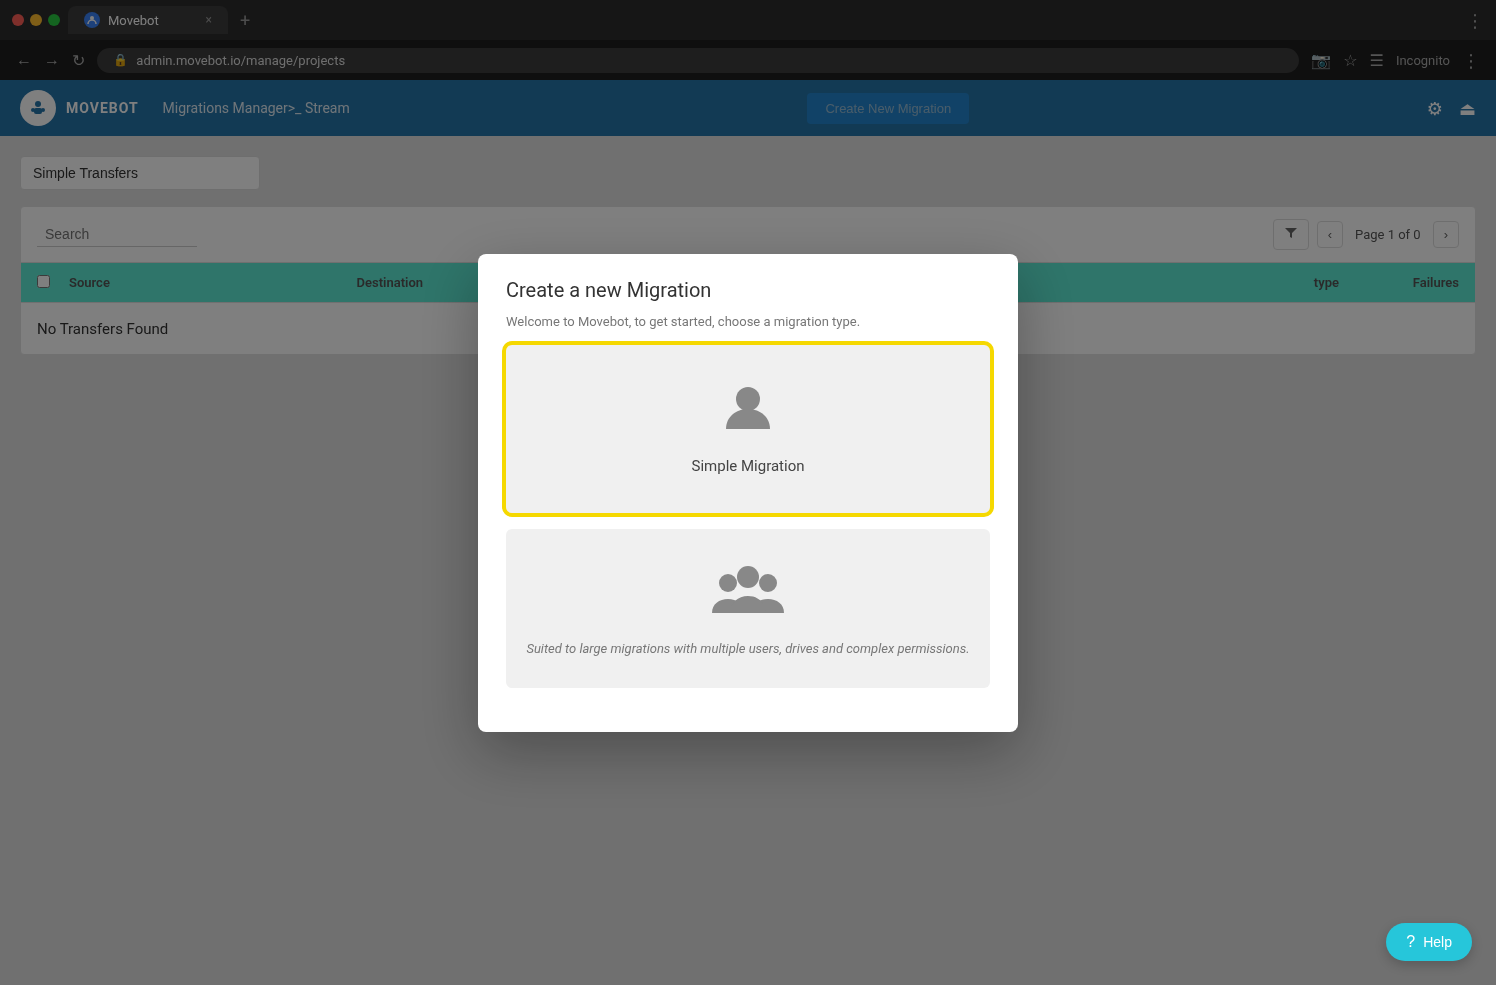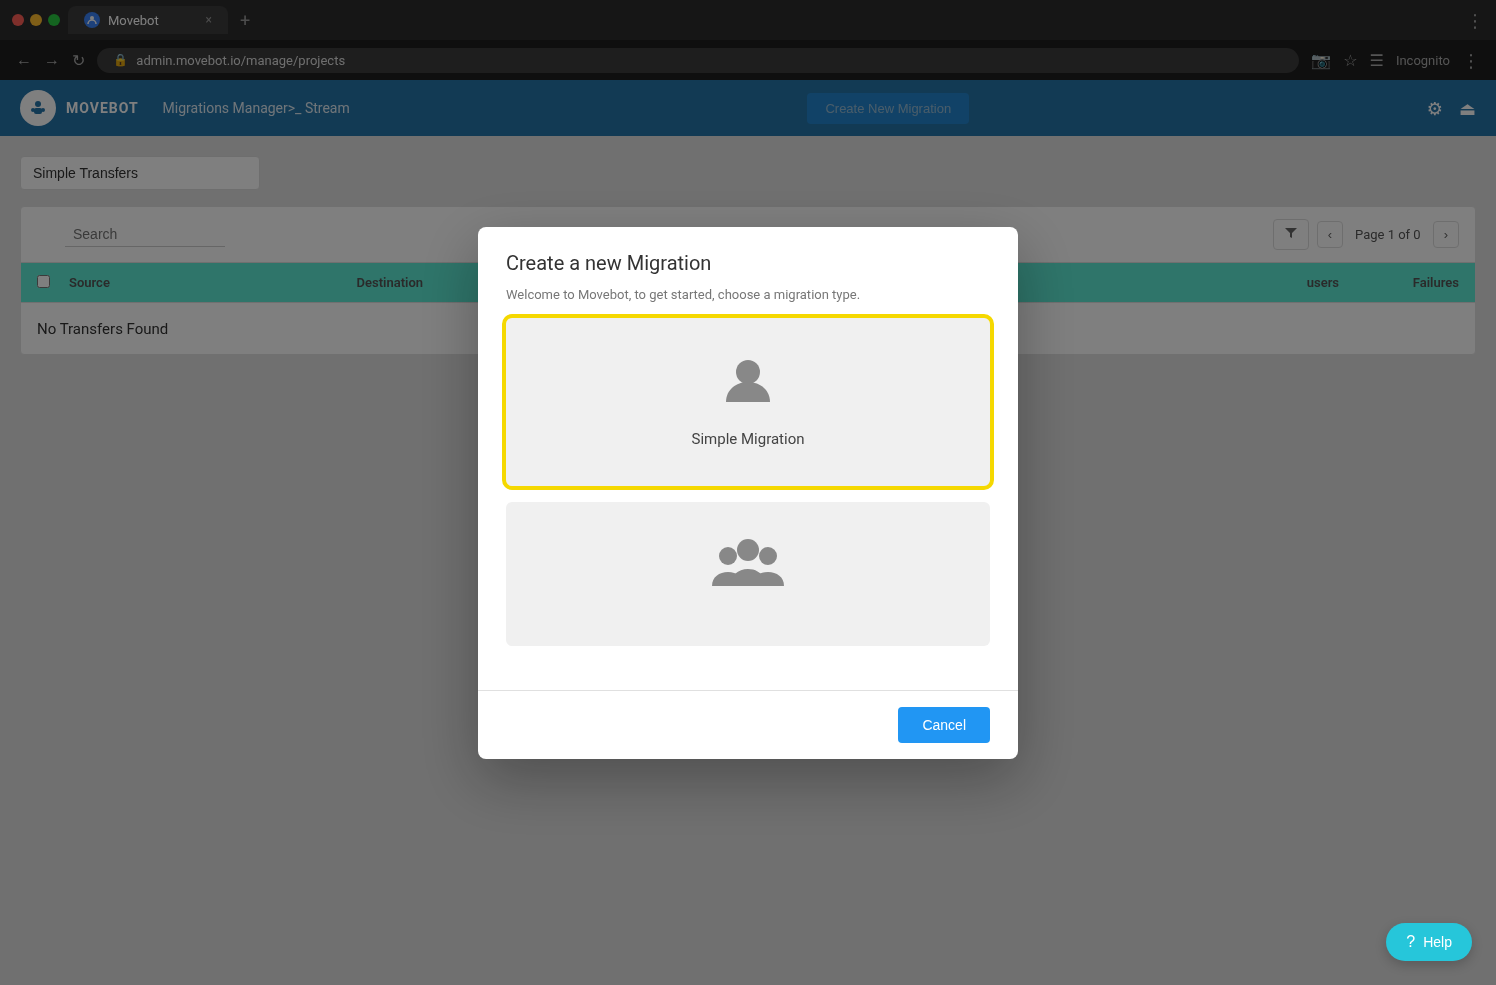--- a/index.html
+++ b/index.html
@@ -33,21 +33,21 @@
     .nav-link { color: rgba(255,255,255,0.85); font-size: 14px; cursor: pointer; text-decoration: none; }
     .header-right { margin-left: auto; display: flex; gap: 16px; }
     .header-icon { color: #fff; font-size: 18px; cursor: pointer; }
 
     
     .main-content { background: #f5f5f5; width: 100%; padding: 20px; }
     .dropdown-row { margin-bottom: 16px; }
     .dropdown-select { background: #fff; border: 1px solid #ddd; border-radius: 4px; padding: 8px 12px; font-size: 14px; color: #333; width: 240px; appearance: none; cursor: pointer; }
     .table-area { background: #fff; border-radius: 4px; border: 1px solid #e0e0e0; }
     .table-toolbar { display: flex; align-items: center; padding: 12px 16px; gap: 12px; border-bottom: 1px solid #e0e0e0; }
-    .search-input { border: none; border-bottom: 1px solid #ccc; padding: 4px 8px; font-size: 14px; color: #666; width: 160px; outline: none; background: transparent; margin-left: 28px; }
+    .search-input { border: none; border-bottom: 1px solid #ccc; padding: 4px 8px; font-size: 14px; color: #666; width: 160px; outline: none; background: transparent; }
     .toolbar-right { margin-left: auto; display: flex; align-items: center; gap: 8px; }
     .filter-btn { background: #fff; border: 1px solid #ddd; border-radius: 4px; padding: 6px 10px; cursor: pointer; color: #666; }
     .page-nav { display: flex; align-items: center; gap: 4px; }
     .page-btn { background: #fff; border: 1px solid #ddd; border-radius: 4px; padding: 5px 10px; cursor: pointer; color: #666; font-size: 13px; }
     .page-info { font-size: 13px; color: #555; padding: 0 8px; }
 
     
     .table-header { display: flex; align-items: center; padding: 10px 16px; border-bottom: 1px solid #e0e0e0; background: #5eead4; }
     .th-checkbox { width: 32px; }
     .th-source { flex: 1; font-size: 13px; font-weight: 600; color: #555; }
@@ -173,21 +173,21 @@
       </div>
     </div>
 
     <div class="table-header">
       <div class="th-checkbox">
         <input type="checkbox" style="">
       </div>
       <div class="th-source">Source</div>
       <div class="th-dest">Destination</div>
       <div class="th-spacer"></div>
-      <div class="th-erred">users</div>
+      <div class="th-erred">type</div>
       <div class="th-failures">Failures</div>
     </div>
 
     <div class="table-body">
       <span class="no-transfers">No Transfers Found</span>
     </div>
   </div>
 </div>
 
 <div class="overlay">
@@ -216,26 +216,24 @@
             <circle cx="20" cy="22" r="9"></circle>
             <path d="M4 52c0-9 7.2-14 16-14s16 5 16 14z"></path>
 
             <circle cx="60" cy="22" r="9"></circle>
             <path d="M44 52c0-9 7.2-14 16-14s16 5 16 14z"></path>
 
             <circle cx="40" cy="16" r="11"></circle>
             <path d="M22 52c0-10 8-17 18-17s18 7 18 17z"></path>
           </svg>
         </div>
-      </div>
-
-    </div>
-
-    <div class="modal-footer">
-      <button class="cancel-btn">Cancel</button>
-    </div>
+        <div class="card-desc">Suited to large migrations with multiple users, drives and complex permissions.</div>
+      </div>
+
+    </div>
+
   </div>
 </div>
 
 <button class="help-btn">
   <span class="help-icon">?</span>
   <span>Help</span>
 </button>
 
 </body></html>

